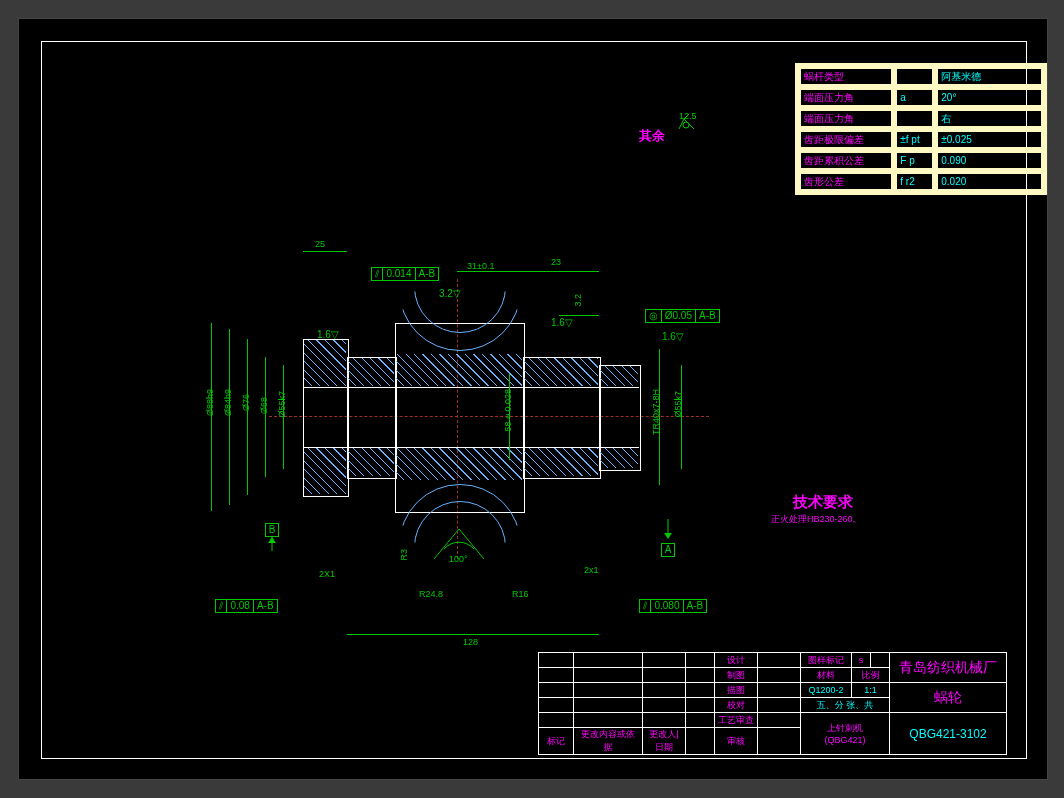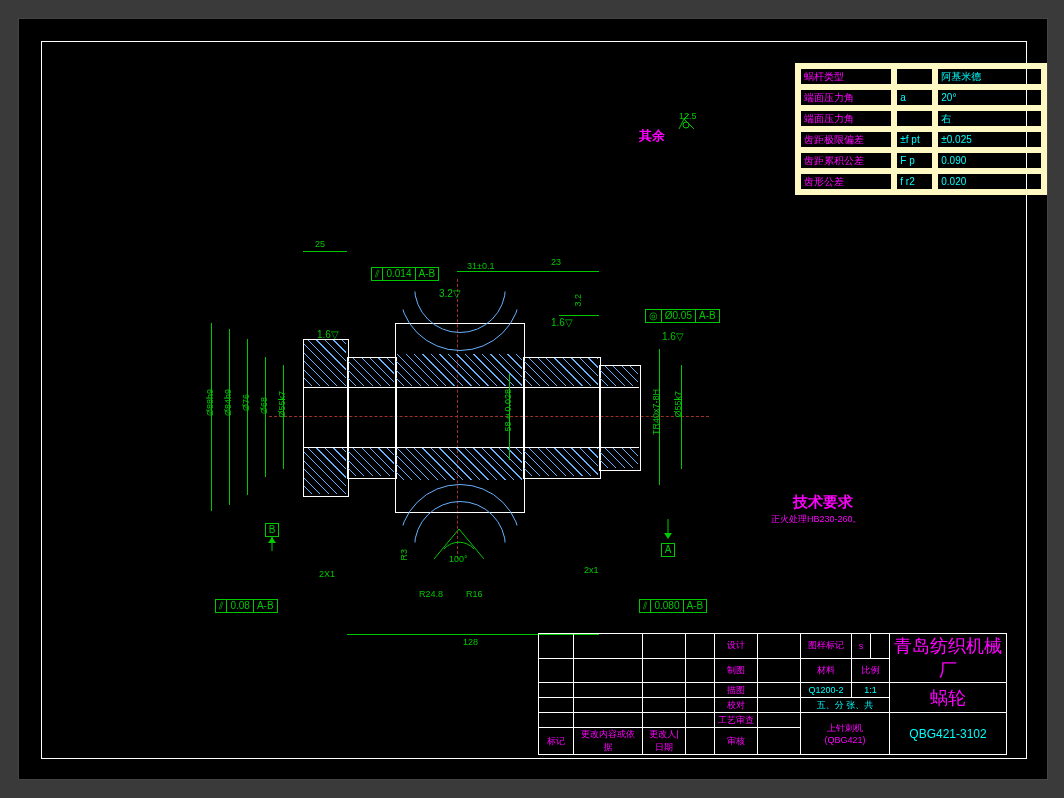--- a/index.html
+++ b/index.html
@@ -61,21 +61,21 @@
     border-collapse: collapse;
     font-size: 9px;
   }
   .titleblock td {
     border: 1px solid #fff;
     height: 14px;
     padding: 0 3px;
     vertical-align: middle;
     text-align: center;
   }
-  .tb-big { font-size: 18px; }
+  .tb-big { font-size: 14px; }
 
   
   .part-outline {
     position: absolute;
     border: 1px solid #fff;
   }
   .dim-line-v {
     position: absolute;
     width: 1px;
     background: #00c800;
@@ -246,21 +246,21 @@
   <div class="dim-line-h" style="left:540px; top:296px; width:40px;"></div>
   <div class="abs green small vtext" style="left:554px; top:275px;">3.2</div>
 
   <div class="dim-line-h" style="left:328px; top:615px; width:252px;"></div>
   <div class="abs green small" style="left:444px; top:618px;">128</div>
 
   <div class="abs green small" style="left:300px; top:550px;">2X1</div>
   <div class="abs green small" style="left:565px; top:546px;">2x1</div>
   <div class="abs green small vtext" style="left:380px; top:530px;">R3</div>
   <div class="abs green small" style="left:400px; top:570px;">R24.8</div>
-  <div class="abs green small" style="left:447px; top:570px;">R16</div>
+  <div class="abs green small" style="left:493px; top:570px;">R16</div>
   <div class="abs green small" style="left:430px; top:535px;">100°</div>
   <svg class="abs" style="left:410px; top:505px;" width="60" height="40">
     <path d="M5,35 L30,5 L55,35" stroke="#00c800" fill="none"></path>
     <path d="M15,25 A20,20 0 0,1 45,25" stroke="#00c800" fill="none"></path>
   </svg>
 
   <div class="abs" style="left:352px; top:244px;">
     <div class="gtol-box">
         <span>⫽</span>
         <span>0.014</span>

